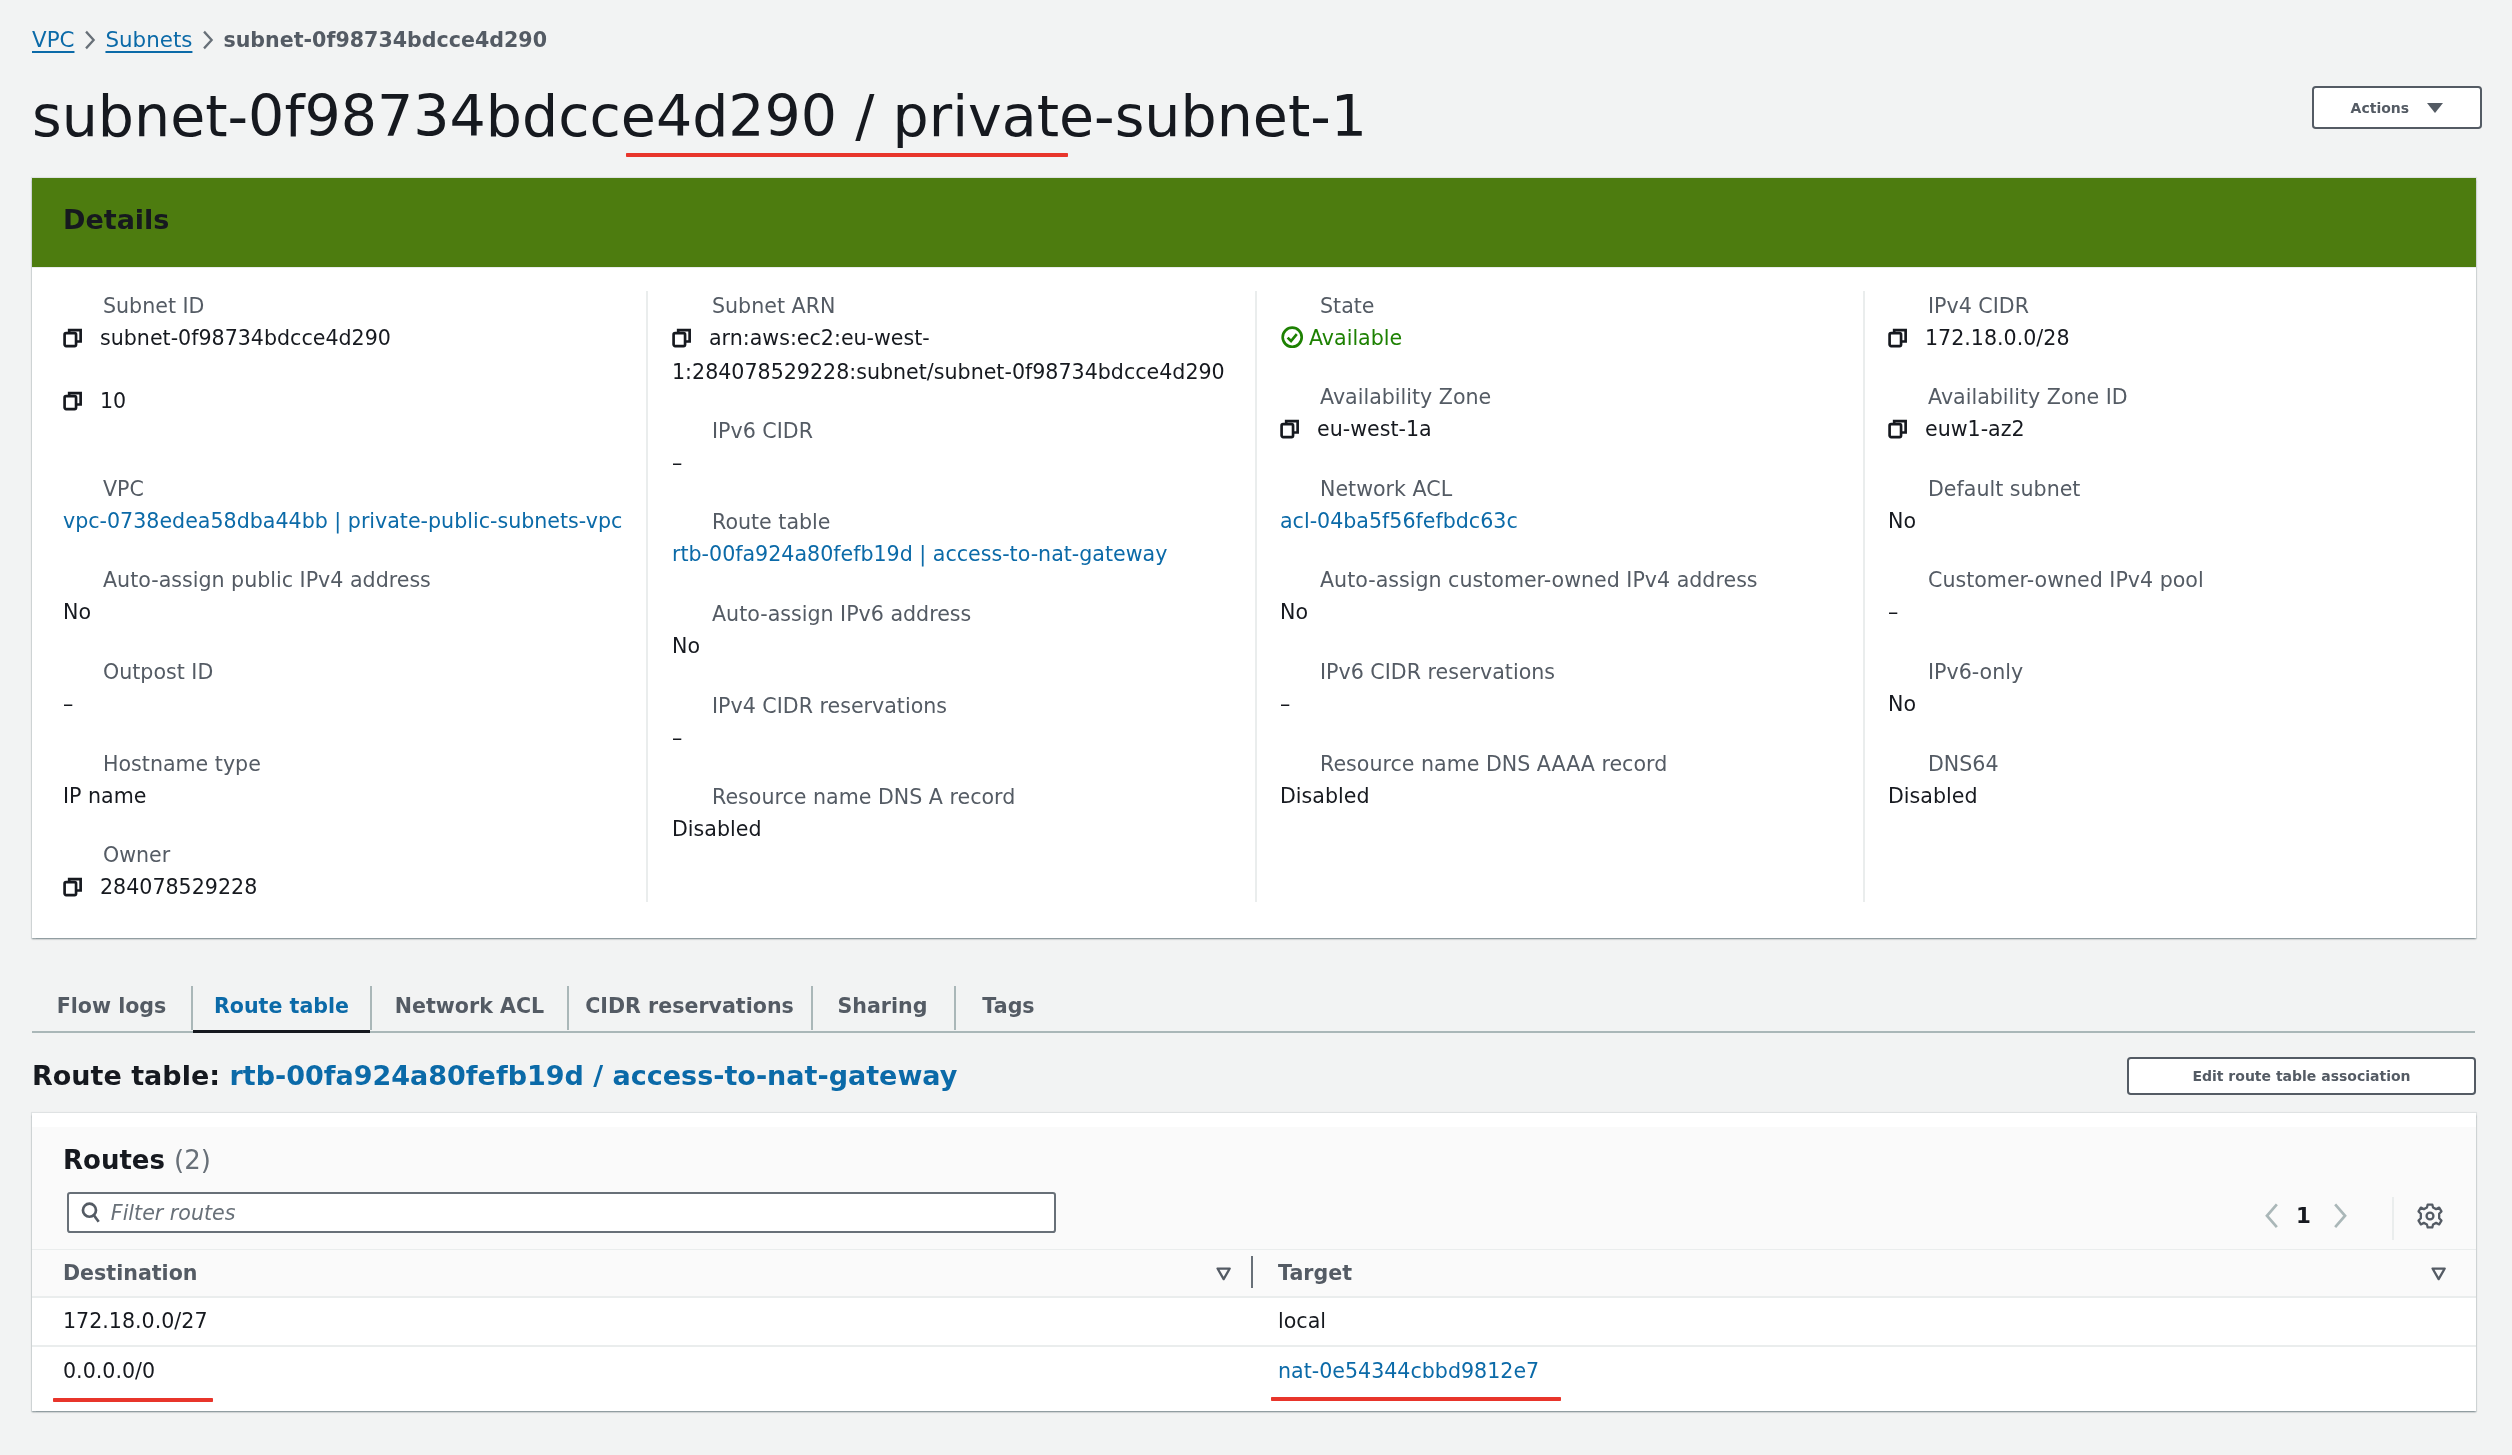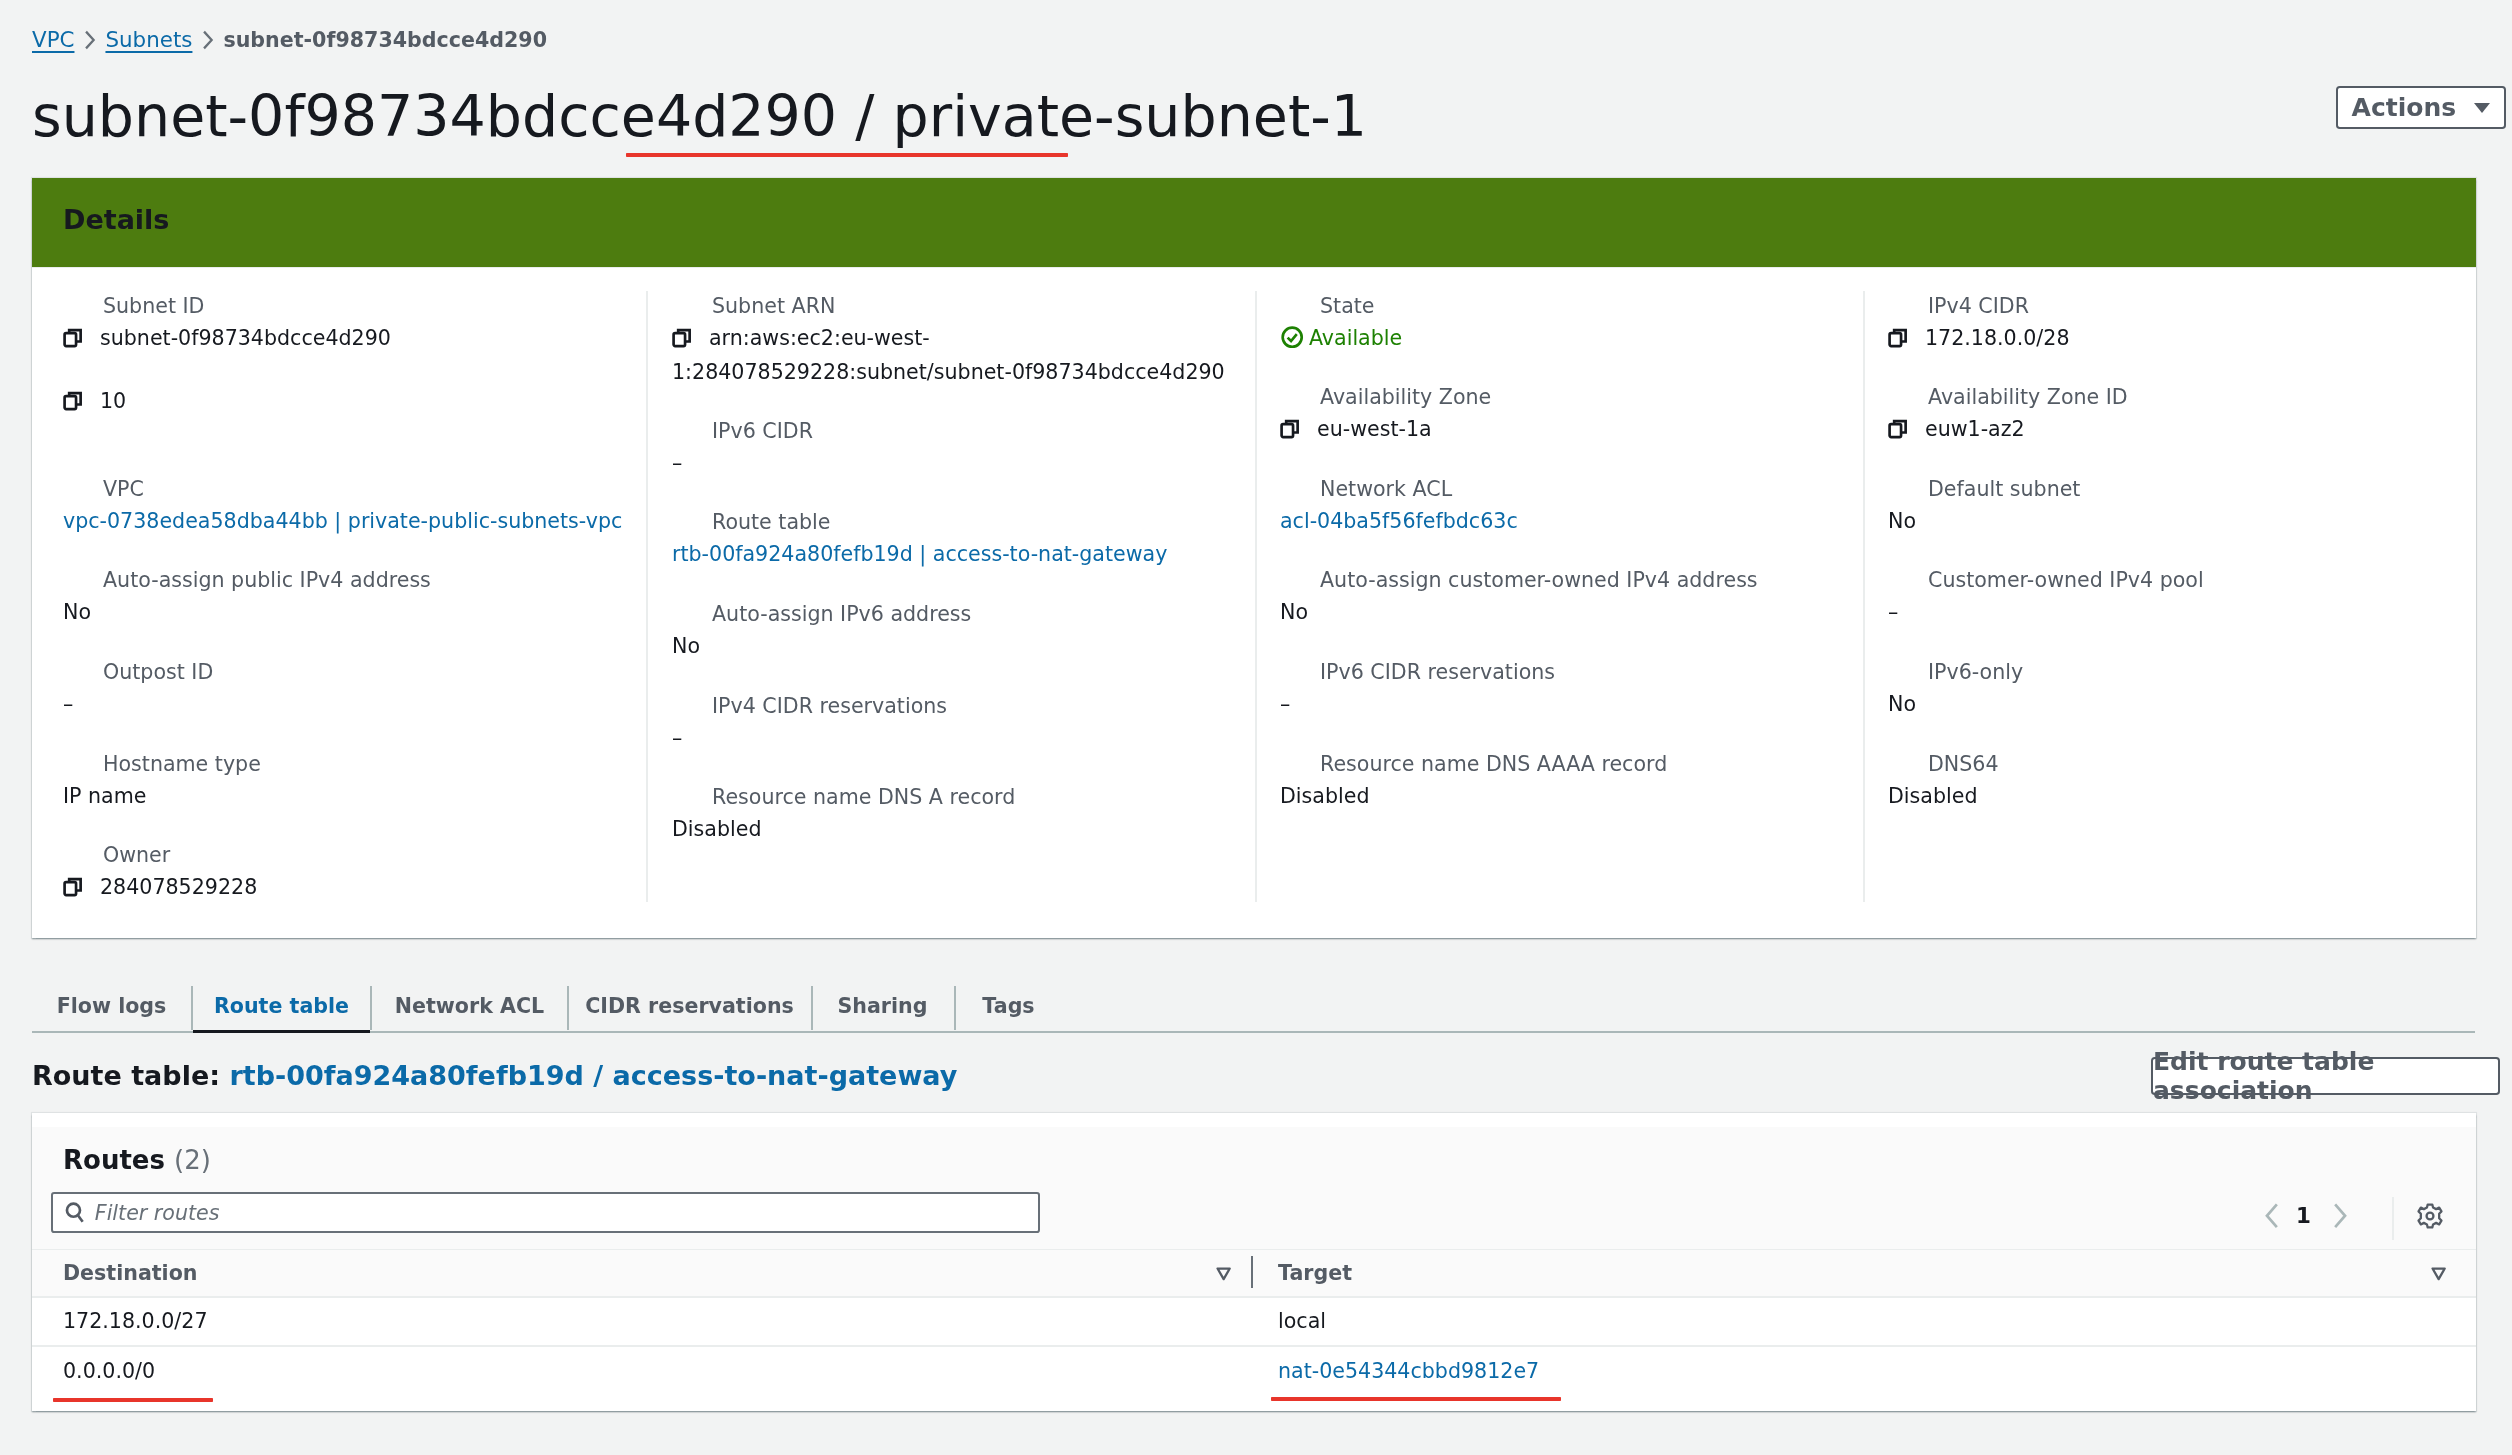--- a/index.html
+++ b/index.html
@@ -21,23 +21,22 @@
   .breadcrumb .current { color:#545b64; font-weight:600; font-size:20.6px; }
 
   
   .page-title { left:32px; top:89px; font-size:57px; line-height:55px; color:#16191f; white-space:nowrap; }
   .annot-line { position:absolute; height:3.8px; background:#e8352b; border-radius:0.8px; }
 
   
   .btn {
     position:absolute; box-sizing:border-box; background:#fff;
     border:2.3px solid #545b64; border-radius:3.8px; color:#545b64;
-    font-weight:700; font-size:25px; display:flex; align-items:center; justify-content:center;
+    font-weight:700; font-size:14px; display:flex; align-items:center; justify-content:center;
     cursor:pointer;
-    margin-left:24px;
   }
   .btn .caret { margin-left:18.3px; width:0; height:0; border-left:8.4px solid transparent; border-right:8.4px solid transparent; border-top:10.7px solid #545b64; }
 
   
   .panel {
     position:absolute; box-sizing:border-box; background:#fff;
     box-shadow: 0 1.5px 1.5px rgba(0,28,36,0.35), 0 0 0.8px 0.8px rgba(0,28,36,0.08);
   }
   .panel-header {
     position:absolute; left:0; right:0; top:0; background:#4d7c0f;
@@ -61,21 +60,21 @@
   }
   .tab.active { color:#0b6aa8; }
   .tab.active::after { content:""; position:absolute; left:0; right:0; bottom:-2.3px; height:3.8px; background:#16191f; }
   .tab-sep { position:absolute; top:6.1px; width:1.5px; height:44px; background:#aab7b8; }
 
   .rt-heading { left:32px; top:1057px; font-size:27px; font-weight:700; line-height:37px; white-space:nowrap; }
   .rt-heading .rt-link { color:#0b6aa8; }
 
   
   .filter-box {
-    position:absolute; left:19px; top:79px; width:989px; height:41px; box-sizing:border-box;
+    position:absolute; left:35px; top:79px; width:989px; height:41px; box-sizing:border-box;
     border:2.3px solid #687078; border-radius:3.1px; background:#fff; display:flex; align-items:center;
   }
   .filter-box svg { width:20px; height:23px; margin-left:12.2px; margin-right:7.6px; }
   .filter-box input {
     border:none; outline:none; background:transparent; font-style:italic; font-size:20.6px; color:#16191f;
     font-family:"DejaVu Sans", "Liberation Sans", sans-serif; width:916px;
   }
   .filter-box input::placeholder { color:#687078; font-style:italic; }
   .th { position:absolute; font-size:20.6px; font-weight:700; color:#545b64; }
   .td { position:absolute; font-size:20.6px; color:#16191f; }

